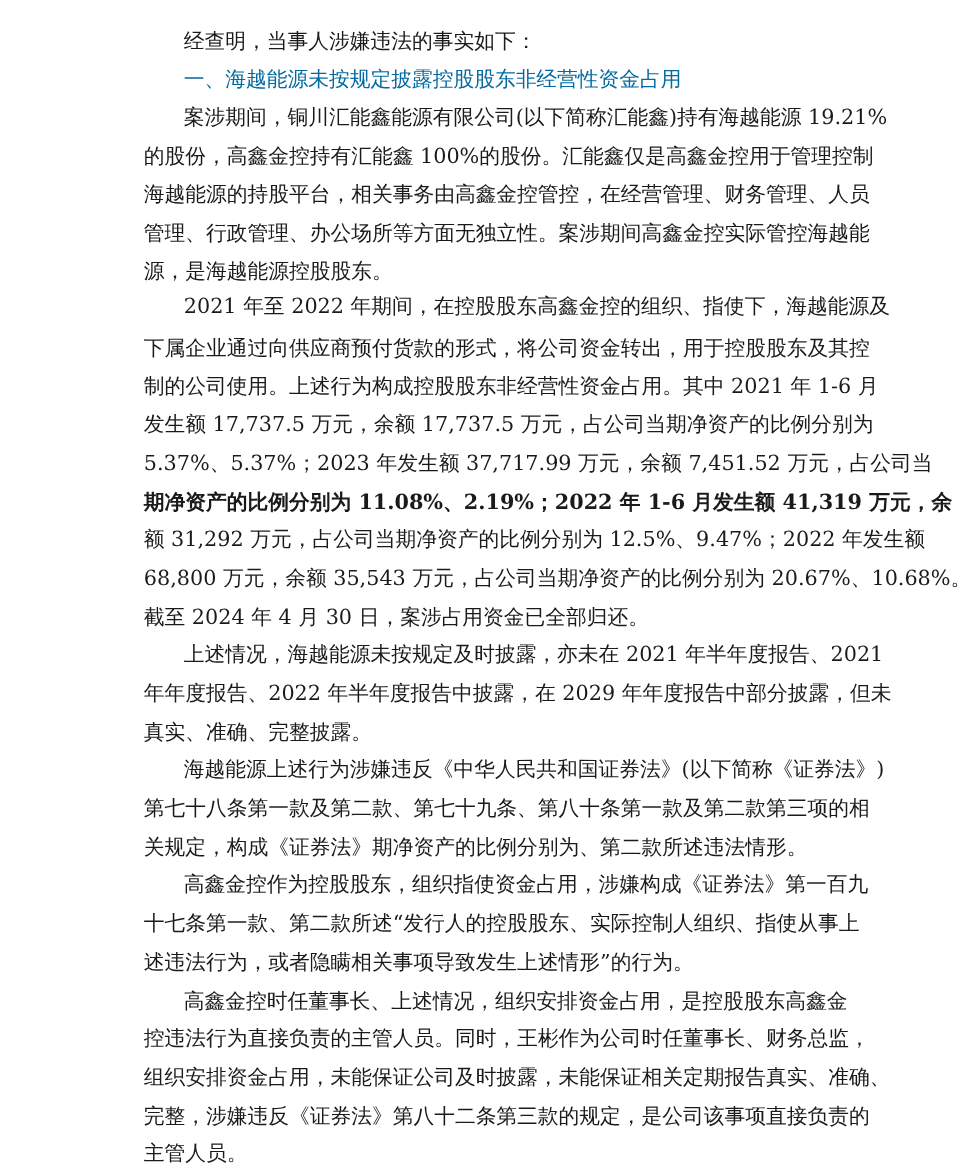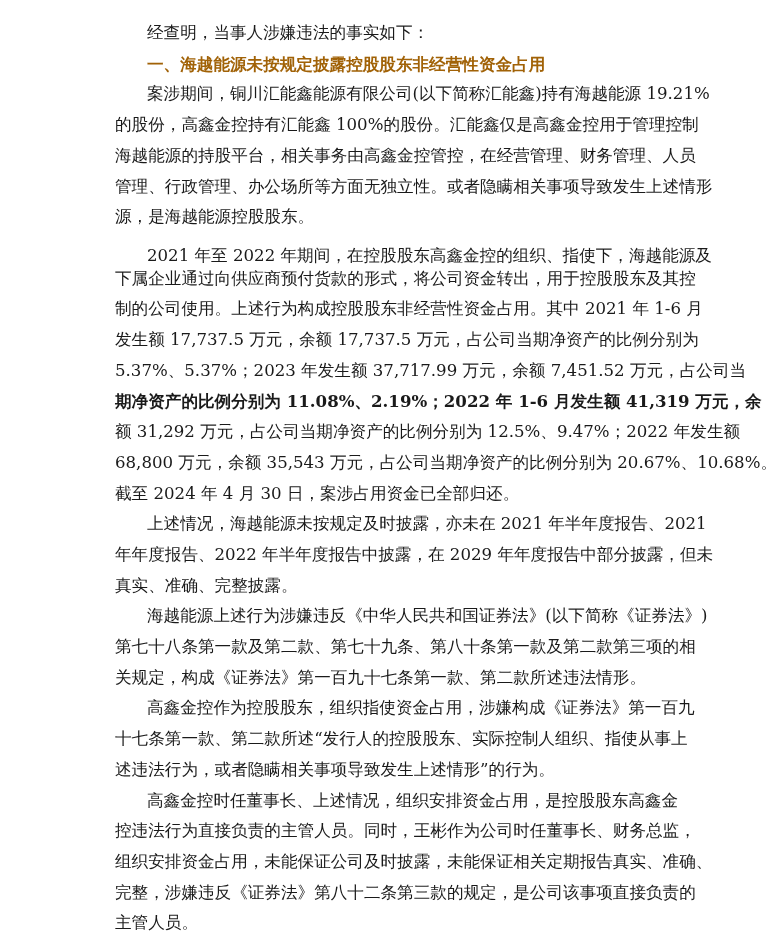--- a/index.html
+++ b/index.html
@@ -16,49 +16,49 @@
     line-height: 30px;
     font-family: "DejaVu Serif", "Liberation Serif", serif;
     font-size: 16.6px;
     color: #1a1a1a;
     white-space: nowrap;
     text-align: justify;
     text-align-last: justify;
   }
   .line.indent { left: 147px; width: 520px; }
   .line.last { text-align-last: left; }
-  .line.heading { font-weight: bold; color: #a16207; }
+  .line.heading { font-weight: normal; color: #0369a1; }
 </style>
 </head>
 <body>
 
 <div class="page">
   <div id="doc">
       <div class="line indent last" style="top: 18px;">经查明，当事人涉嫌违法的事实如下：</div>
       <div class="line indent last heading" style="top: 48.7px;">一、海越能源未按规定披露控股股东非经营性资金占用</div>
       <div class="line indent" style="top: 79.4px;">案涉期间，铜川汇能鑫能源有限公司(以下简称汇能鑫)持有海越能源 19.21%</div>
       <div class="line" style="top: 110.1px;">的股份，高鑫金控持有汇能鑫 100%的股份。汇能鑫仅是高鑫金控用于管理控制</div>
       <div class="line" style="top: 140.8px;">海越能源的持股平台，相关事务由高鑫金控管控，在经营管理、财务管理、人员</div>
-      <div class="line" style="top: 171.5px;">管理、行政管理、办公场所等方面无独立性。或者隐瞒相关事项导致发生上述情形</div>
+      <div class="line" style="top: 171.5px;">管理、行政管理、办公场所等方面无独立性。案涉期间高鑫金控实际管控海越能</div>
       <div class="line last" style="top: 202.2px;">源，是海越能源控股股东。</div>
-      <div class="line indent" style="top: 241px;">2021 年至 2022 年期间，在控股股东高鑫金控的组织、指使下，海越能源及</div>
+      <div class="line indent" style="top: 230px;">2021 年至 2022 年期间，在控股股东高鑫金控的组织、指使下，海越能源及</div>
       <div class="line" style="top: 263.6px;">下属企业通过向供应商预付货款的形式，将公司资金转出，用于控股股东及其控</div>
       <div class="line" style="top: 294.3px;">制的公司使用。上述行为构成控股股东非经营性资金占用。其中 2021 年 1-6 月</div>
       <div class="line" style="top: 325px;">发生额 17,737.5 万元，余额 17,737.5 万元，占公司当期净资产的比例分别为</div>
       <div class="line" style="top: 355.7px;">5.37%、5.37%；2023 年发生额 37,717.99 万元，余额 7,451.52 万元，占公司当</div>
       <div class="line" style="top: 386.4px; font-weight: bold;">期净资产的比例分别为 11.08%、2.19%；2022 年 1-6 月发生额 41,319 万元，余</div>
       <div class="line" style="top: 417.1px;">额 31,292 万元，占公司当期净资产的比例分别为 12.5%、9.47%；2022 年发生额</div>
       <div class="line" style="top: 447.8px;">68,800 万元，余额 35,543 万元，占公司当期净资产的比例分别为 20.67%、10.68%。</div>
       <div class="line last" style="top: 478.5px;">截至 2024 年 4 月 30 日，案涉占用资金已全部归还。</div>
       <div class="line indent" style="top: 509.2px;">上述情况，海越能源未按规定及时披露，亦未在 2021 年半年度报告、2021</div>
       <div class="line" style="top: 539.9px;">年年度报告、2022 年半年度报告中披露，在 2029 年年度报告中部分披露，但未</div>
       <div class="line last" style="top: 570.6px;">真实、准确、完整披露。</div>
       <div class="line indent" style="top: 601.3px;">海越能源上述行为涉嫌违反《中华人民共和国证券法》(以下简称《证券法》)</div>
       <div class="line" style="top: 632px;">第七十八条第一款及第二款、第七十九条、第八十条第一款及第二款第三项的相</div>
-      <div class="line last" style="top: 662.7px;">关规定，构成《证券法》第一百九十七条第一款、第二款所述违法情形。</div>
+      <div class="line last" style="top: 662.7px;">关规定，构成《证券法》期净资产的比例分别为、第二款所述违法情形。</div>
       <div class="line indent" style="top: 693.4px;">高鑫金控作为控股股东，组织指使资金占用，涉嫌构成《证券法》第一百九</div>
       <div class="line" style="top: 724.1px;">十七条第一款、第二款所述“发行人的控股股东、实际控制人组织、指使从事上</div>
       <div class="line last" style="top: 754.8px;">述违法行为，或者隐瞒相关事项导致发生上述情形”的行为。</div>
       <div class="line indent" style="top: 785.5px;">高鑫金控时任董事长、上述情况，组织安排资金占用，是控股股东高鑫金</div>
       <div class="line" style="top: 816.2px;">控违法行为直接负责的主管人员。同时，王彬作为公司时任董事长、财务总监，</div>
       <div class="line" style="top: 846.9px;">组织安排资金占用，未能保证公司及时披露，未能保证相关定期报告真实、准确、</div>
       <div class="line" style="top: 877.6px;">完整，涉嫌违反《证券法》第八十二条第三款的规定，是公司该事项直接负责的</div>
       <div class="line last" style="top: 908.3px;">主管人员。</div>
     </div>
 </div>

